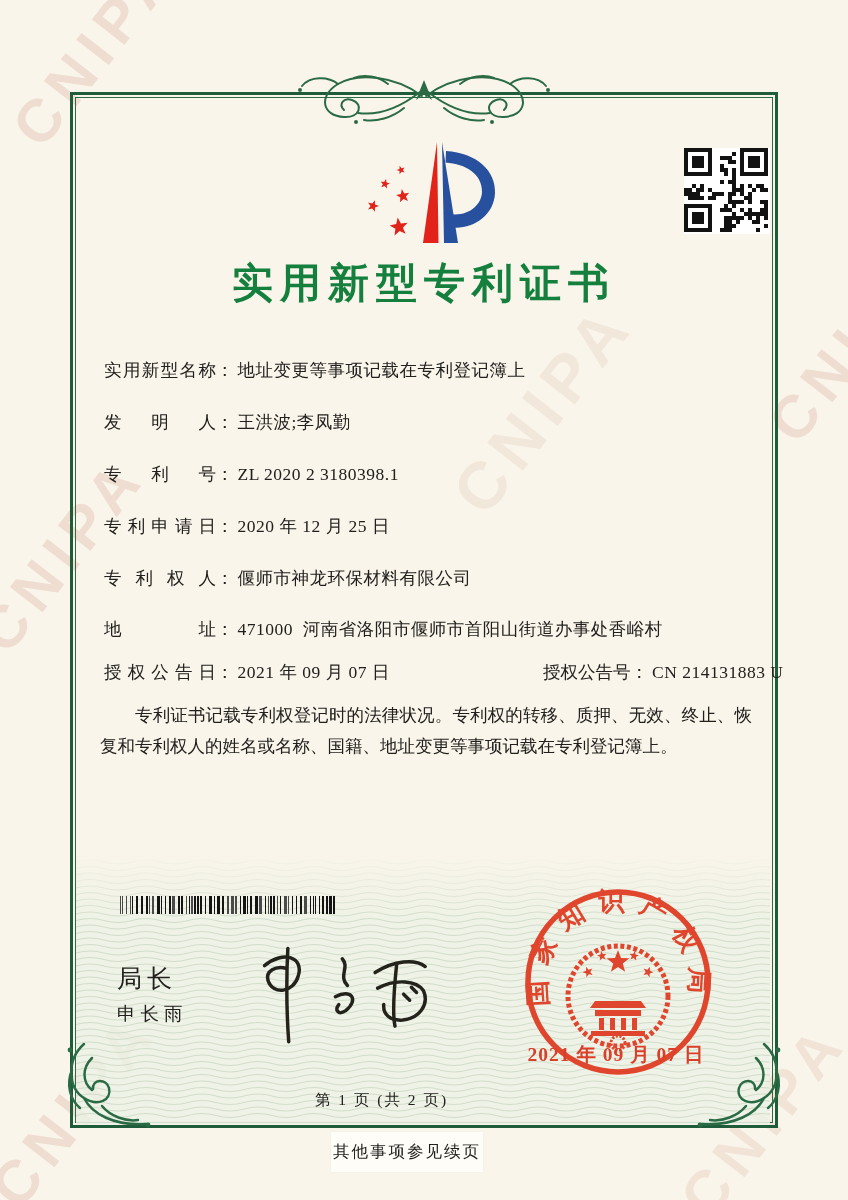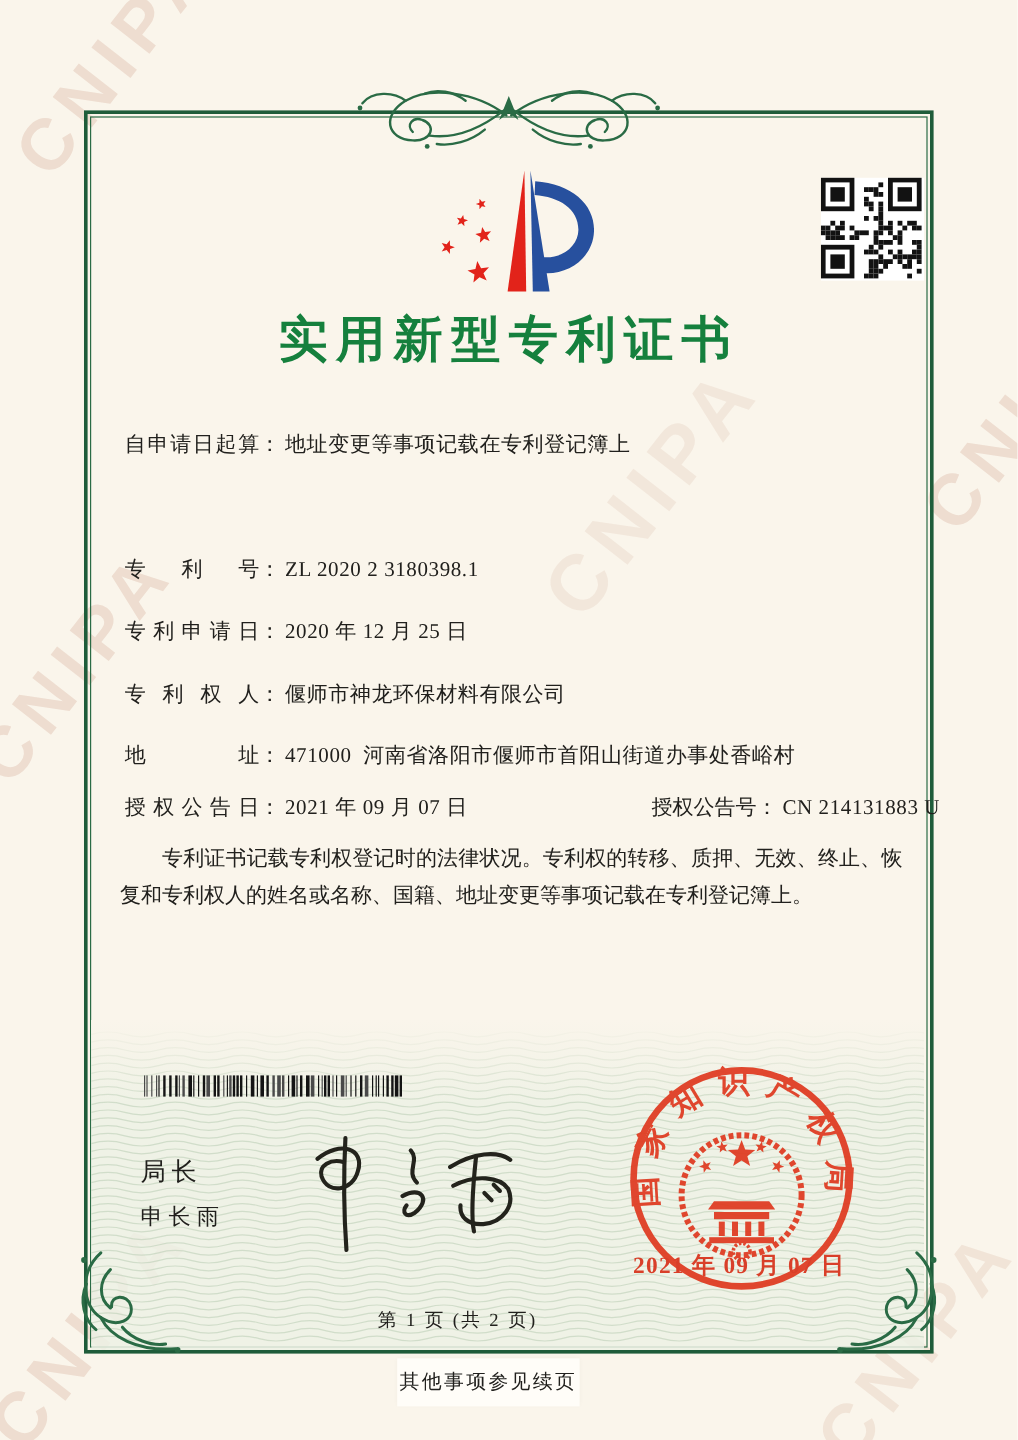--- a/index.html
+++ b/index.html
@@ -45,21 +45,21 @@
     position:absolute;left:100px;top:700px;width:652px;
     font-size:17.5px;line-height:31px;text-align:justify;
   }
   .paras p{margin:0;text-indent:2em;}
   .waveband{position:absolute;left:76px;top:850px;width:694px;height:275px;}
   .wavefade{
     position:absolute;left:0;top:0;width:100%;height:70px;
     background:linear-gradient(180deg,#faf5eb 0%,rgba(250,245,235,0) 100%);
   }
   .barcode{position:absolute;left:120px;top:896px;}
-  .signer-title{position:absolute;left:117px;top:962px;font-size:21px;letter-spacing:5px;}
+  .signer-title{position:absolute;left:117px;top:962px;font-size:25px;letter-spacing:5px;}
   .signer-name{position:absolute;left:117px;top:1001px;font-size:18.5px;letter-spacing:5px;}
   .signature{position:absolute;left:238px;top:938px;}
   .seal{position:absolute;left:518px;top:880px;}
   .page-num{
     position:absolute;left:0;top:1090px;width:763px;text-align:center;
     font-size:15.5px;letter-spacing:2px;
   }
   .cont-box{
     position:absolute;left:331px;top:1132px;width:152px;height:40px;
     background:#fffdf8;display:flex;align-items:center;justify-content:center;
@@ -293,21 +293,24 @@
         <rect x="36" y="80" width="4" height="4"></rect>
         <rect x="40" y="80" width="4" height="4"></rect>
         <rect x="44" y="80" width="4" height="4"></rect>
         <rect x="72" y="80" width="4" height="4"></rect>
       </g>
   </svg>
 
   <div class="title">实用新型专利证书</div>
 
   <div class="frow" style="top:358px;">
-    <span class="flabel">自申请日起算</span><span class="fcolon">：</span><span class="fvalue">地址变更等事项记载在专利登记簿上</span>
+    <span class="flabel">实用新型名称</span><span class="fcolon">：</span><span class="fvalue">地址变更等事项记载在专利登记簿上</span>
+  </div>
+  <div class="frow" style="top:410px;">
+    <span class="flabel">发明人</span><span class="fcolon">：</span><span class="fvalue">王洪波;李凤勤</span>
   </div>
   <div class="frow" style="top:462px;">
     <span class="flabel">专利号</span><span class="fcolon">：</span><span class="fvalue">ZL 2020 2 3180398.1</span>
   </div>
   <div class="frow" style="top:514px;">
     <span class="flabel">专利申请日</span><span class="fcolon">：</span><span class="fvalue">2020 年 12 月 25 日</span>
   </div>
   <div class="frow" style="top:566px;">
     <span class="flabel">专利权人</span><span class="fcolon">：</span><span class="fvalue">偃师市神龙环保材料有限公司</span>
   </div>

